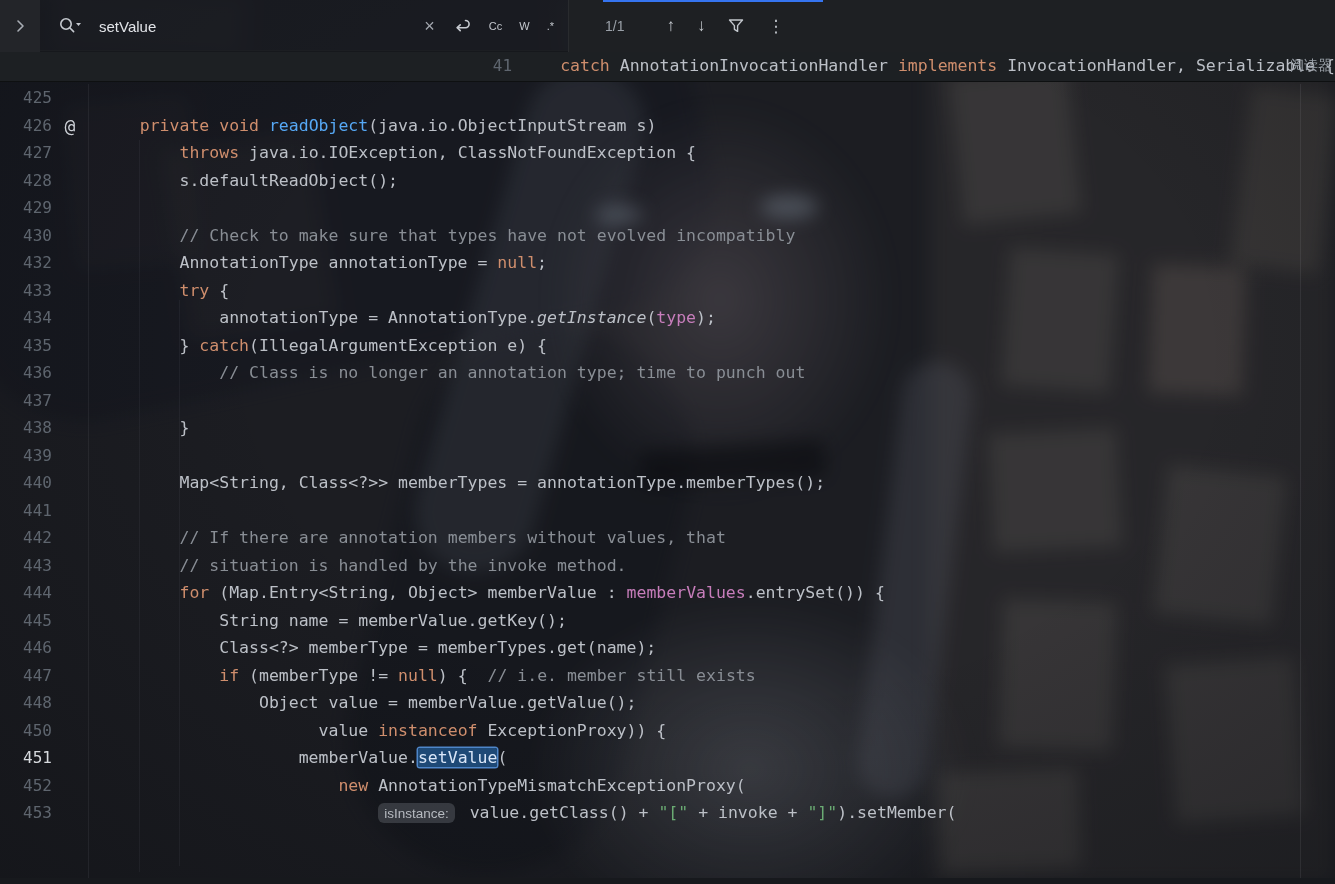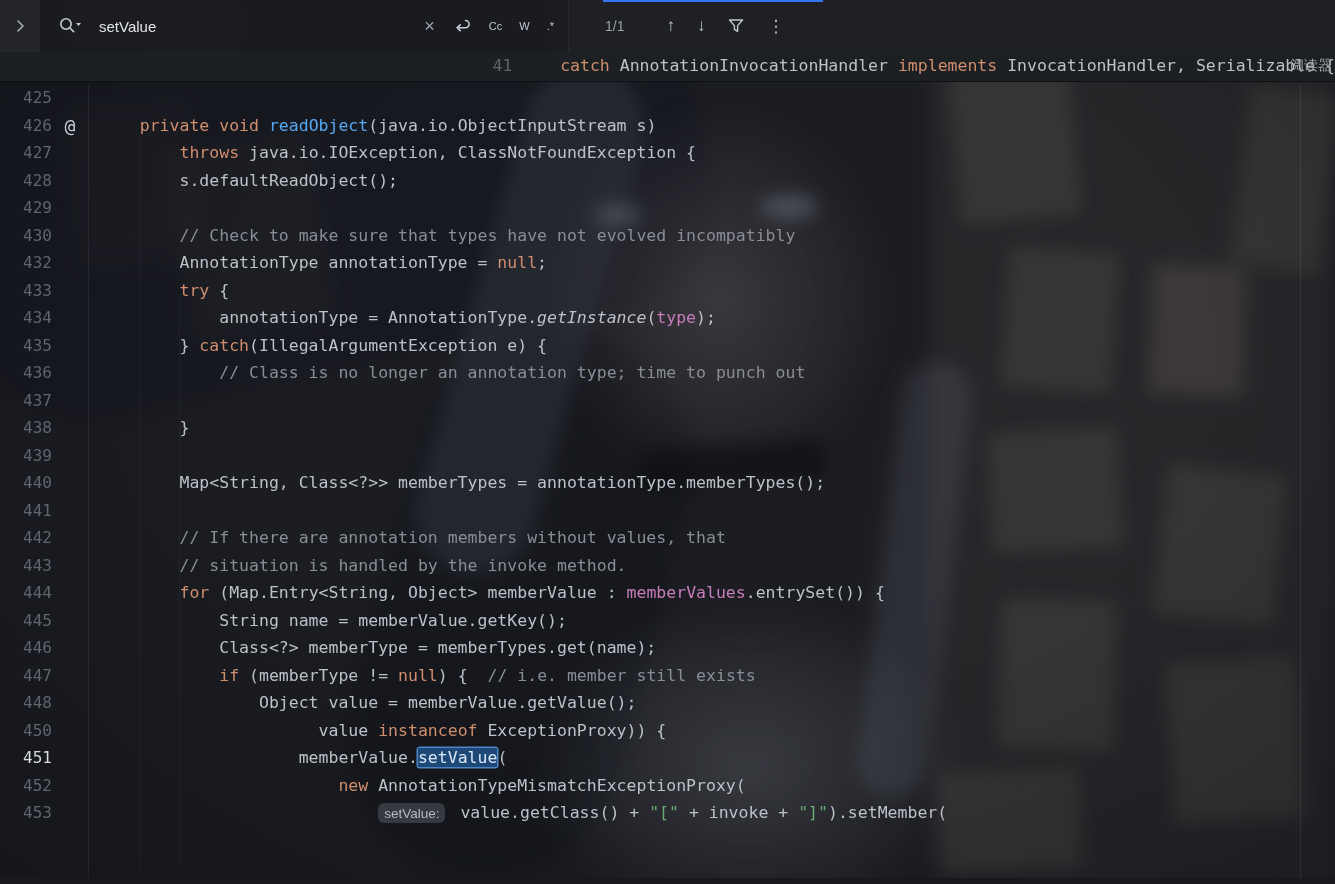--- a/index.html
+++ b/index.html
@@ -250,21 +250,21 @@
         <pre class="ct"><span>                    memberValue.</span><span class="hl">setValue</span><span>(</span></pre>
       </div>
       <div class="row">
         <span class="gnum">452</span>
         <span class="gbadge"></span>
         <pre class="ct"><span>                        </span><span class="kw">new</span><span> AnnotationTypeMismatchExceptionProxy(</span></pre>
       </div>
       <div class="row">
         <span class="gnum">453</span>
         <span class="gbadge"></span>
-        <pre class="ct"><span>                            </span><span class="hint">setValue:</span><span> value.getClass() + </span><span class="str">"["</span><span> + invoke + </span><span class="str">"]"</span><span>).setMember(</span></pre>
+        <pre class="ct"><span>                            </span><span class="hint">isInstance:</span><span> value.getClass() + </span><span class="str">"["</span><span> + invoke + </span><span class="str">"]"</span><span>).setMember(</span></pre>
       </div>
     </div>
 
   <div class="sticky">
     <span class="gnum">41</span>
     <span class="gbadge"></span>
     <pre class="ct" id="sticky-code"><span class="kw">catch </span><span>AnnotationInvocationHandler </span><span class="kw">implements </span><span>InvocationHandler, Serializable {</span></pre>
     <span class="reader">阅读器</span>
   </div>
 

